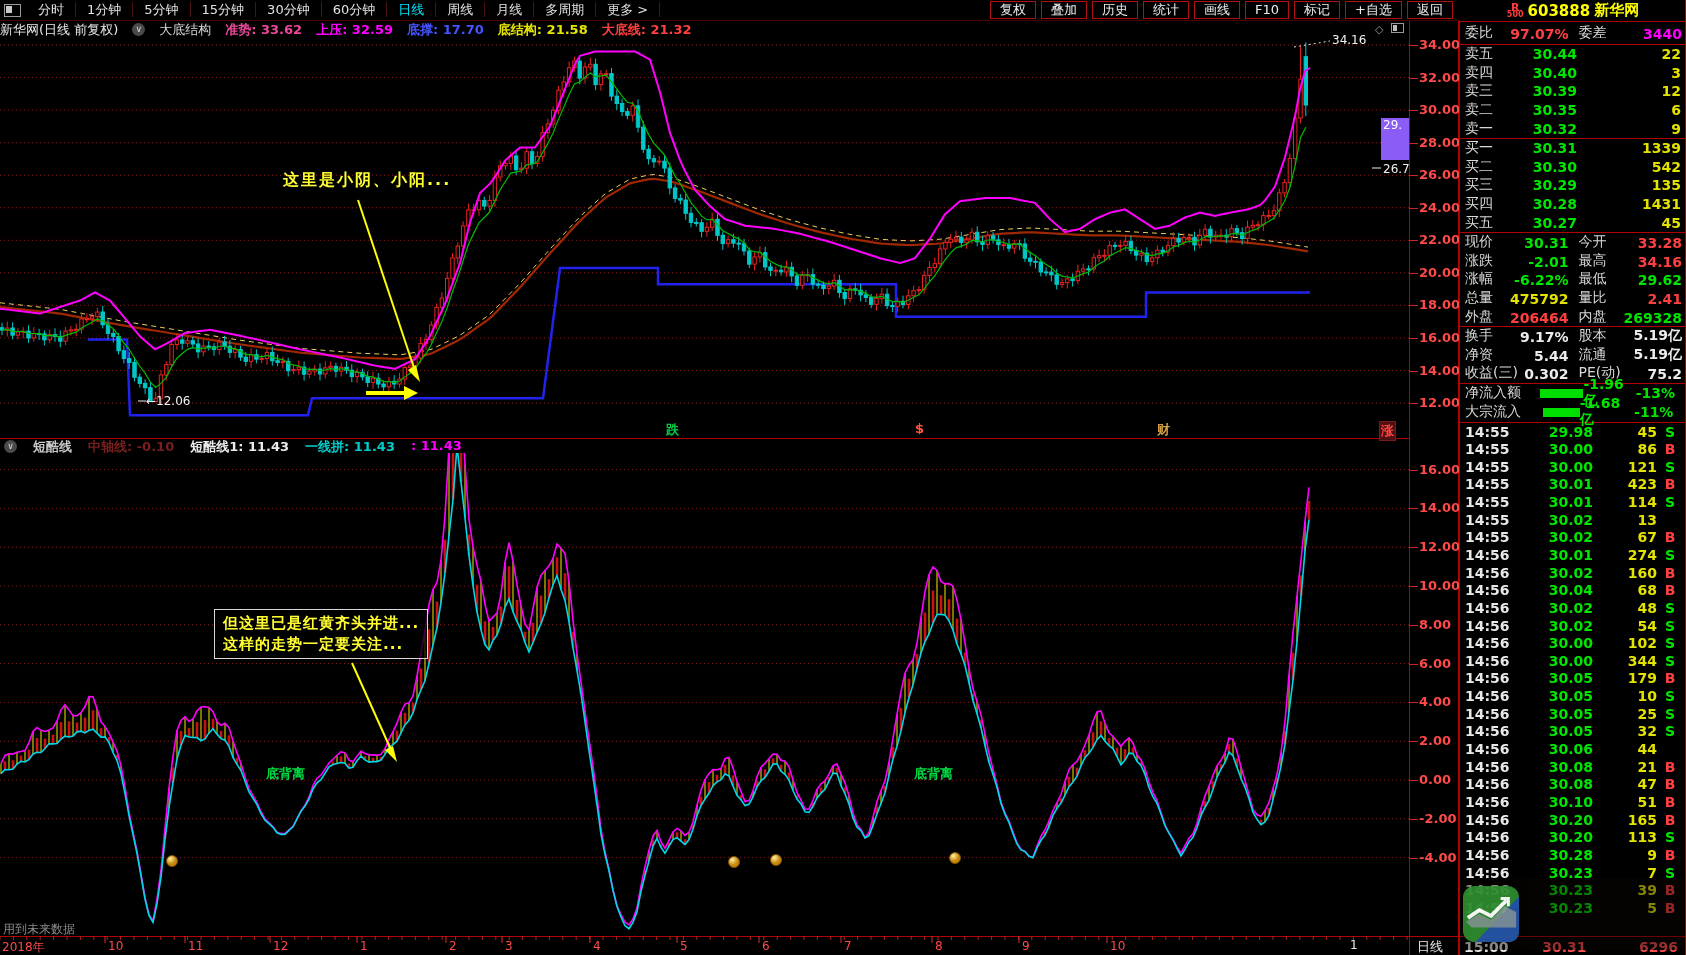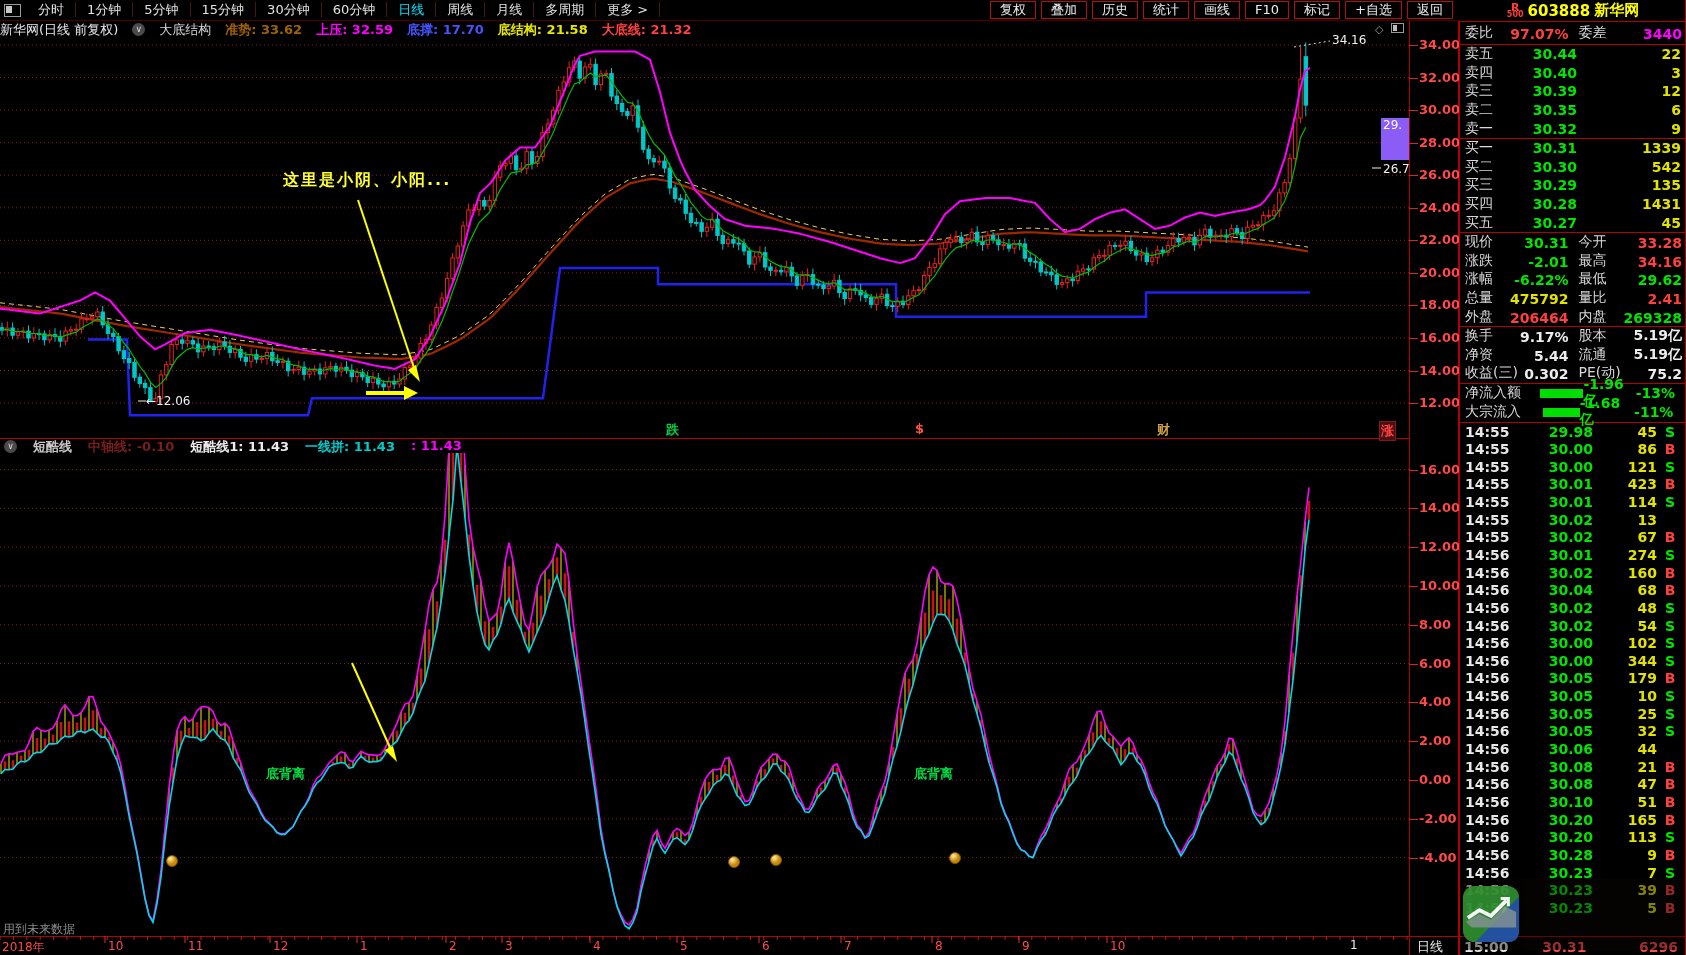--- a/index.html
+++ b/index.html
@@ -102,21 +102,21 @@
     </div>
     <span id="stock-code">603888</span>
     <span id="stock-name">新华网</span>
   </div>
 
   <div id="main-header">
     <span style="color:#e8e8e8;">新华网(日线 前复权)</span>
     <span class="chev">∨</span>
     <span style="color:#d8d8d8;">大底结构</span>
     <span id="mh-fields" style="display:flex;gap:14px;font-weight:bold;">
-        <span style="color: #a16207;">准势: 33.62</span>
+        <span style="color: #ec4899;">准势: 33.62</span>
         <span style="color: rgb(255, 0, 255);">上压: 32.59</span>
         <span style="color: rgb(68, 85, 255);">底撑: 17.70</span>
         <span style="color: rgb(230, 230, 0);">底结构: 21.58</span>
         <span style="color: rgb(255, 64, 64);">大底线: 21.32</span>
       </span>
   </div>
 
   <svg id="main-svg" class="abs" style="left:0;top:38px;" width="1409" height="399" viewBox="0 38 1409 399">
       <line x1="0" x2="1409" y1="45" y2="45" stroke="#8b1e1e" stroke-width="1" stroke-dasharray="1 3"></line>
       <line x1="0" x2="1409" y1="77.55" y2="77.55" stroke="#8b1e1e" stroke-width="1" stroke-dasharray="1 3"></line>
@@ -921,20 +921,24 @@
       </defs>
       <circle cx="172" cy="861" r="5.5" fill="url(#gold)" stroke="#7a5200" stroke-width="1"></circle>
       <circle cx="734" cy="862" r="5.5" fill="url(#gold)" stroke="#7a5200" stroke-width="1"></circle>
       <circle cx="776" cy="860" r="5.5" fill="url(#gold)" stroke="#7a5200" stroke-width="1"></circle>
       <circle cx="955" cy="858" r="5.5" fill="url(#gold)" stroke="#7a5200" stroke-width="1"></circle>
       <line x1="352" y1="663" x2="392" y2="752" stroke="#ffff00" stroke-width="2"></line>
       <polygon points="397,762 385,750 393,746" fill="#ffff00"></polygon>
     </svg>
 
   <div id="ann-main">这里是小阴、小阳...</div>
+  <div id="ann-sub">
+    <div>但这里已是红黄齐头并进...</div>
+    <div>这样的走势一定要关注...</div>
+  </div>
   <div class="divg" style="left:266px;top:765px;">底背离</div>
   <div class="divg" style="left:914px;top:765px;">底背离</div>
   <div class="wlab" style="left:1332px;top:33px;">34.16</div>
   <div class="wlab" style="left:146px;top:394px;">←12.06</div>
   <div id="box29">29.</div>
   <div class="wlab" style="left:1383px;top:162px;">26.7</div>
   <div class="pane-icon" style="left:1375px;">◇</div>
   <div class="pane-icon" style="left:1391px;width:11px;height:8px;border:1px solid #9a9a9a;">
       <div style="width:4px;height:6px;background:#bbb;margin:1px 0 0 1px;"></div>
     </div>

